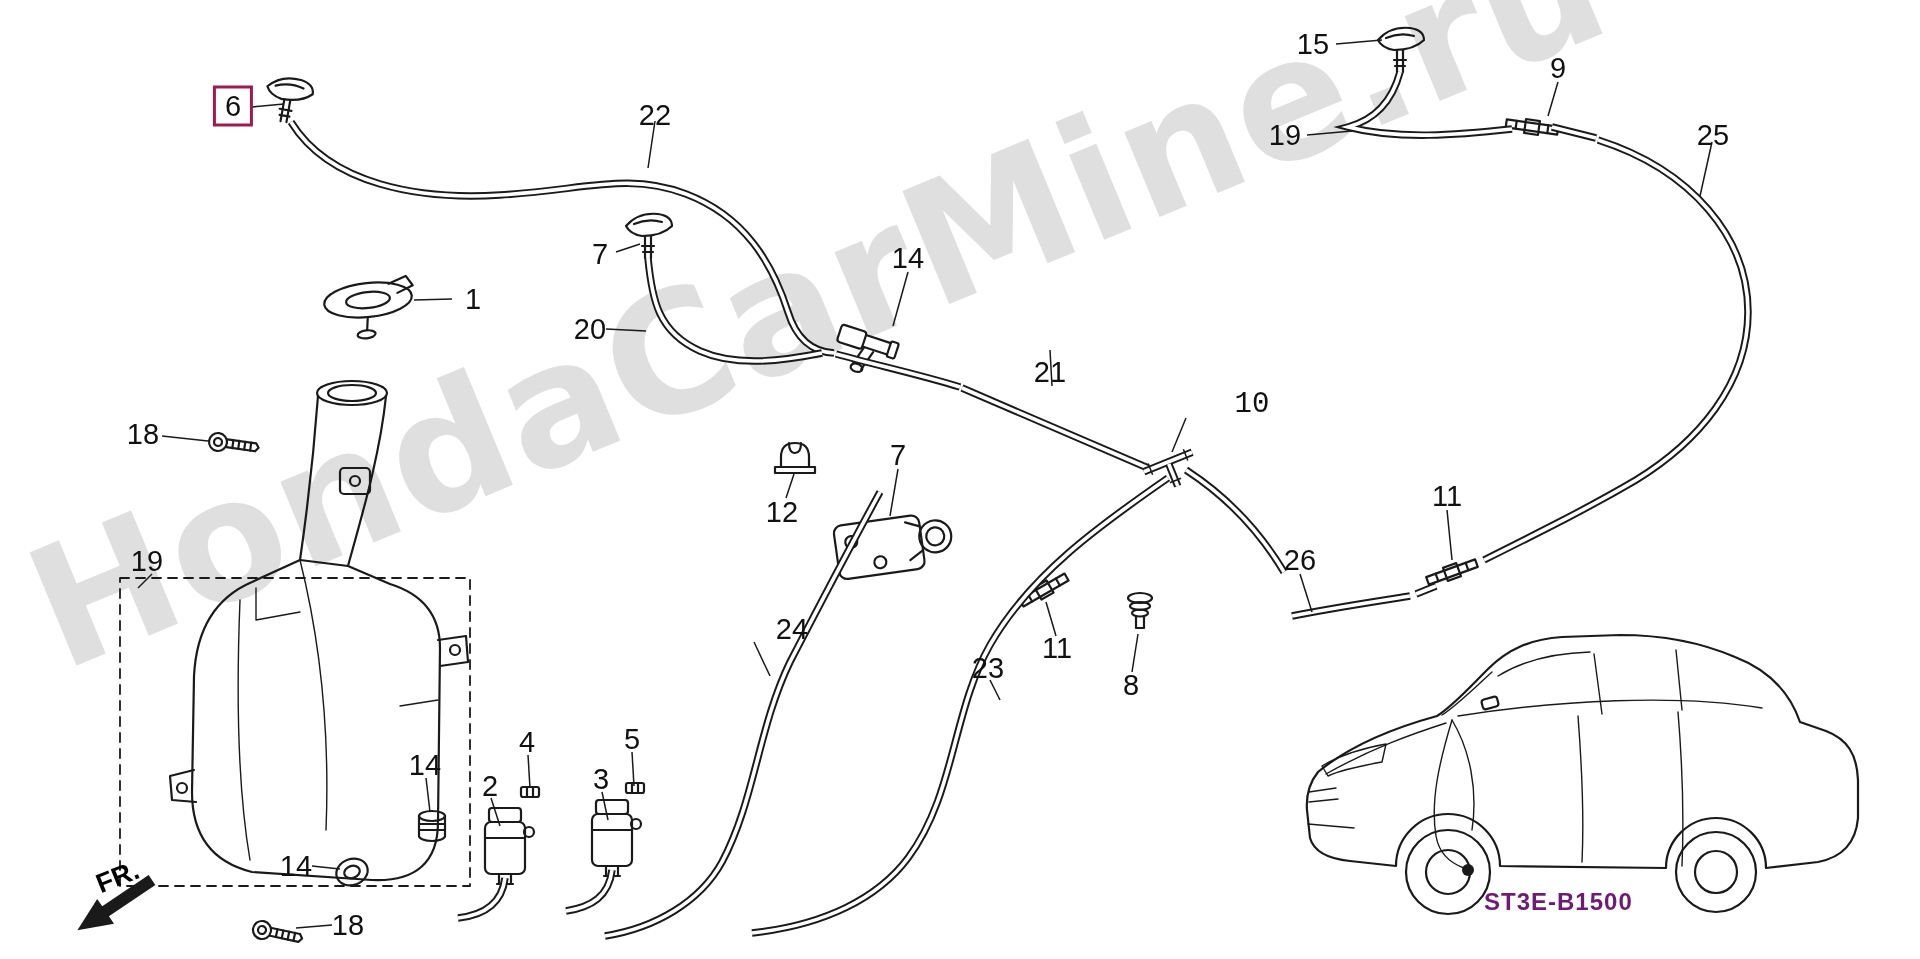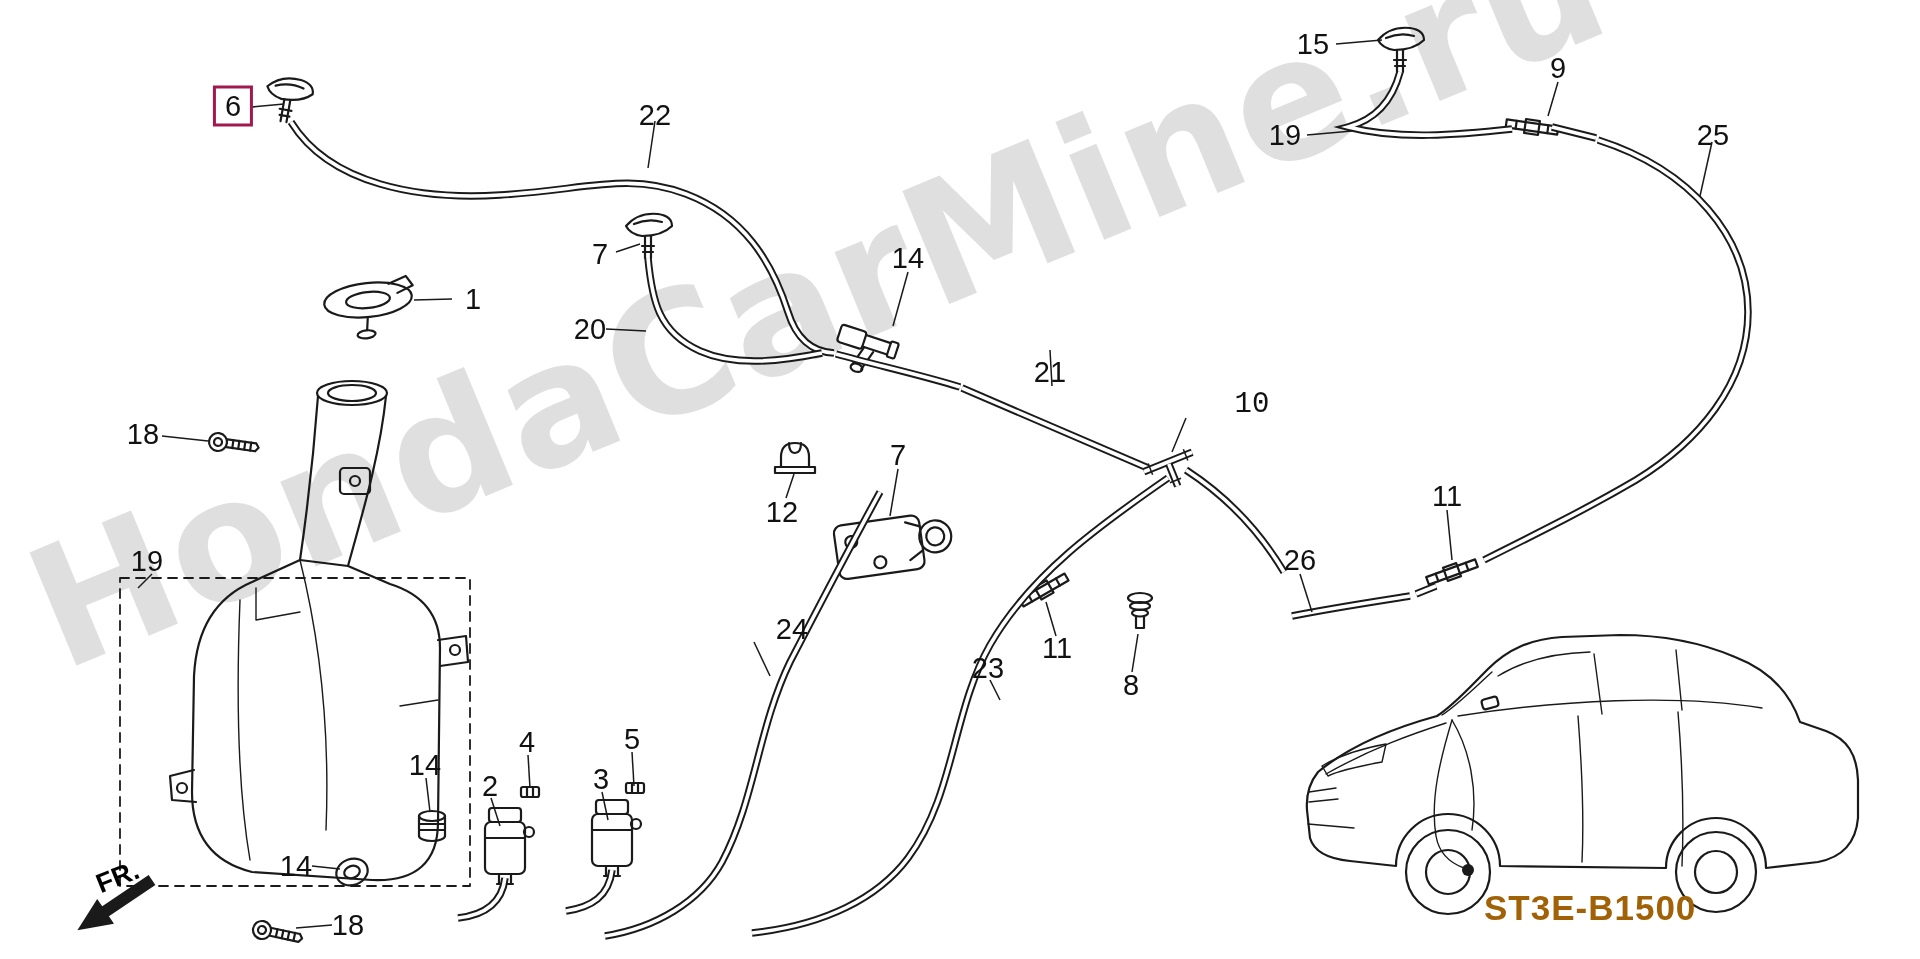--- a/index.html
+++ b/index.html
@@ -18,22 +18,22 @@
   .hose-o{fill:none;stroke:#1a1a1a;stroke-width:7.5;stroke-linecap:butt;}
   .hose-i{fill:none;stroke:#ffffff;stroke-width:3.6;stroke-linecap:butt;}
   .dash{fill:none;stroke:#1a1a1a;stroke-width:1.8;stroke-dasharray:9 7;}
   .leader{stroke:#1a1a1a;stroke-width:1.5;fill:none;}
   .solid{fill:#1a1a1a;stroke:none;}
   
   .labels{position:absolute;left:0;top:0;width:100%;height:100%;}
   .part-label{position:absolute;transform:translate(-50%,-50%);
      font-size:29px;color:#111;line-height:1;cursor:pointer;}
   .part-label.boxed{border:3px solid var(--hl,#a1194f);padding:3px 9px;}
-  .diagram-code{position:absolute;left:1484px;top:888px;font-size:35px;
-     font-weight:bold;letter-spacing:1px;color:#a16207;}
+  .diagram-code{position:absolute;left:1484px;top:888px;font-size:24px;
+     font-weight:bold;letter-spacing:1px;color:#701a75;}
   .fr-label{position:absolute;left:96px;top:862px;font-size:27px;font-weight:bold;
      transform:rotate(-22deg);color:#000;}
 </style>
 </head>
 <body>
 
 <div class="stage">
 
   <div class="watermark">HondaCarMine.ru</div>
 

